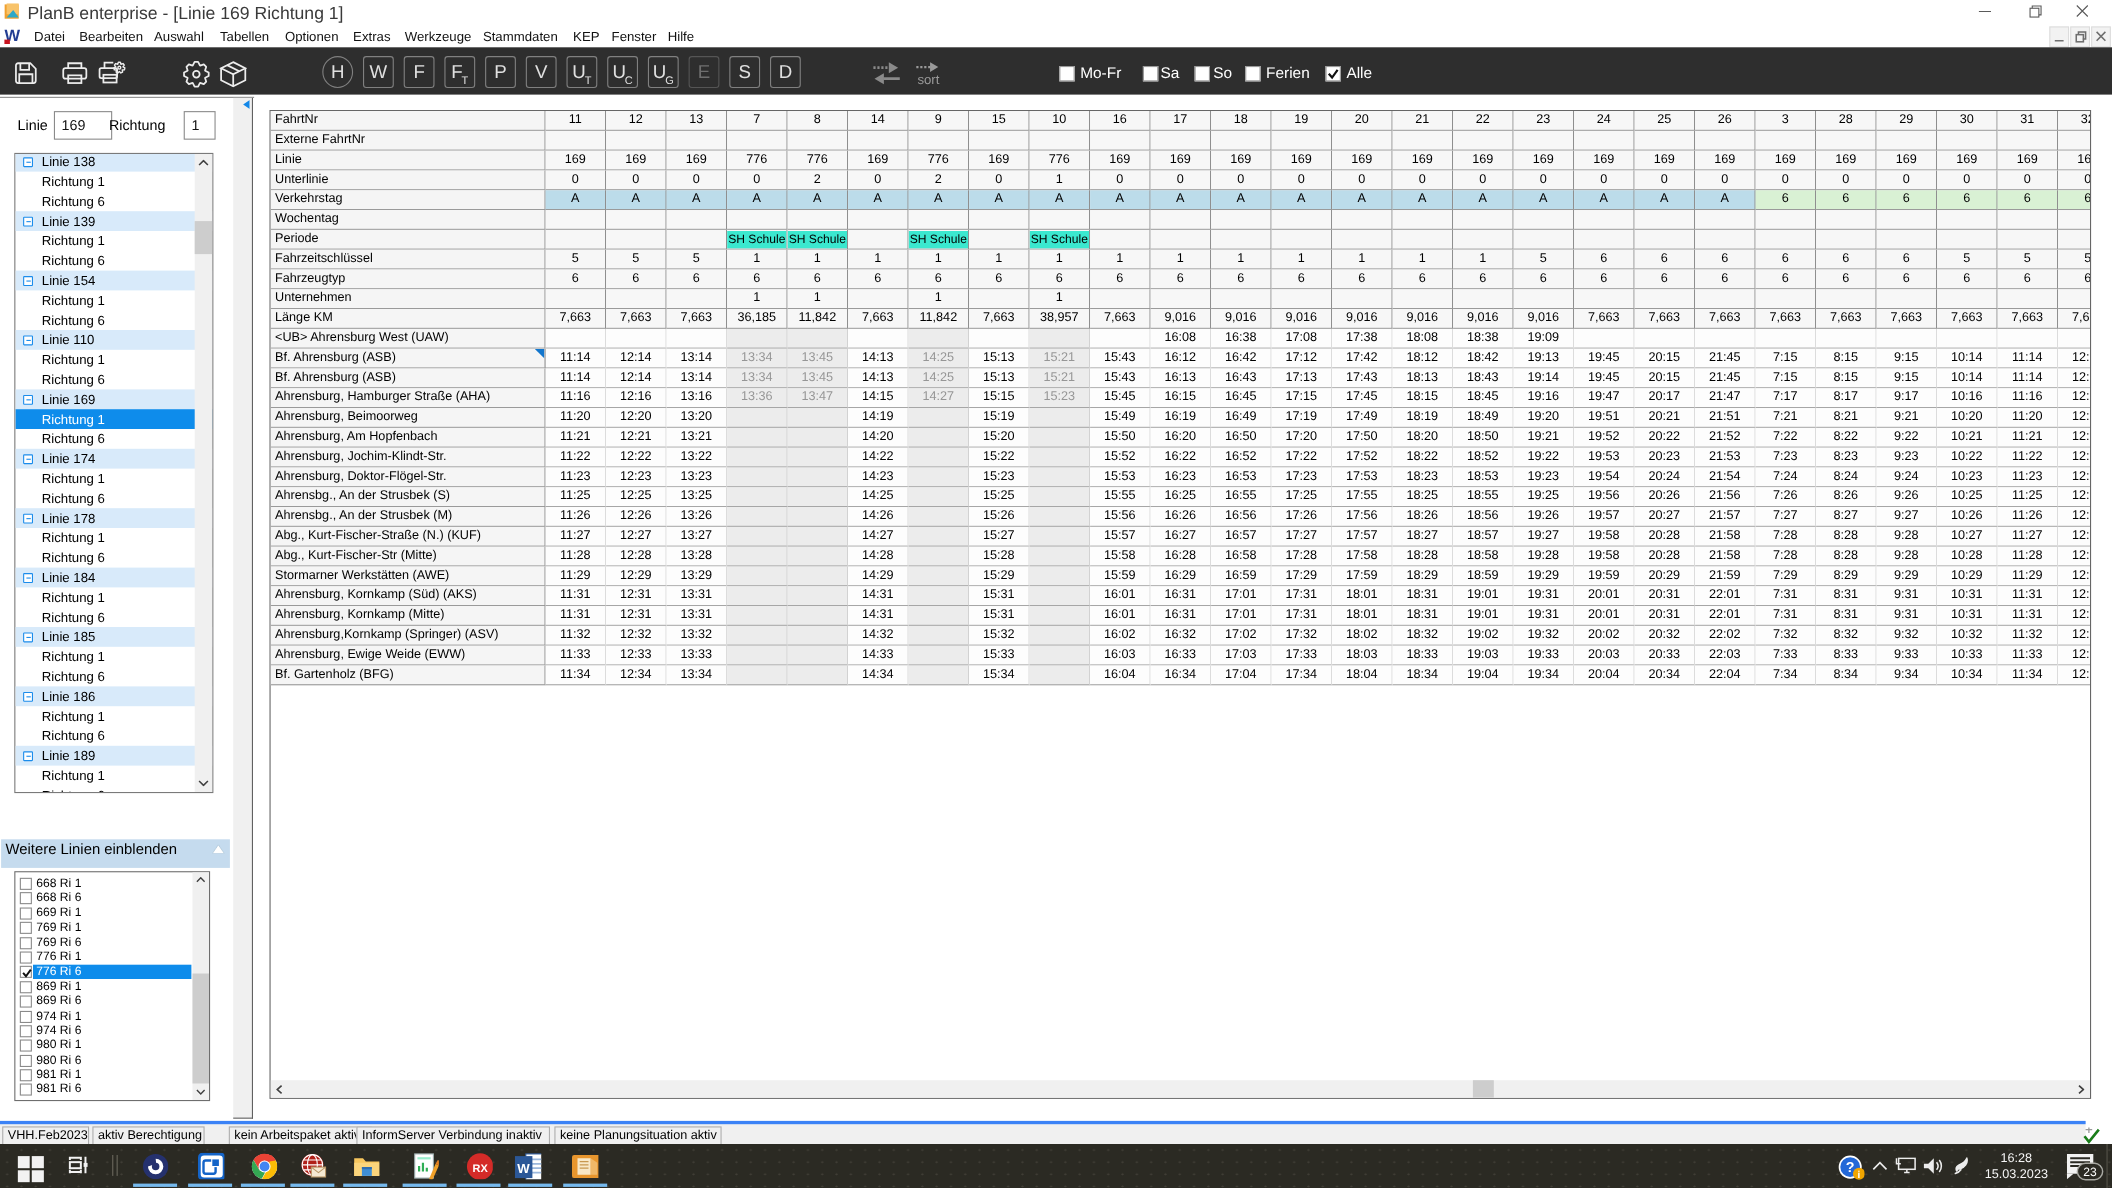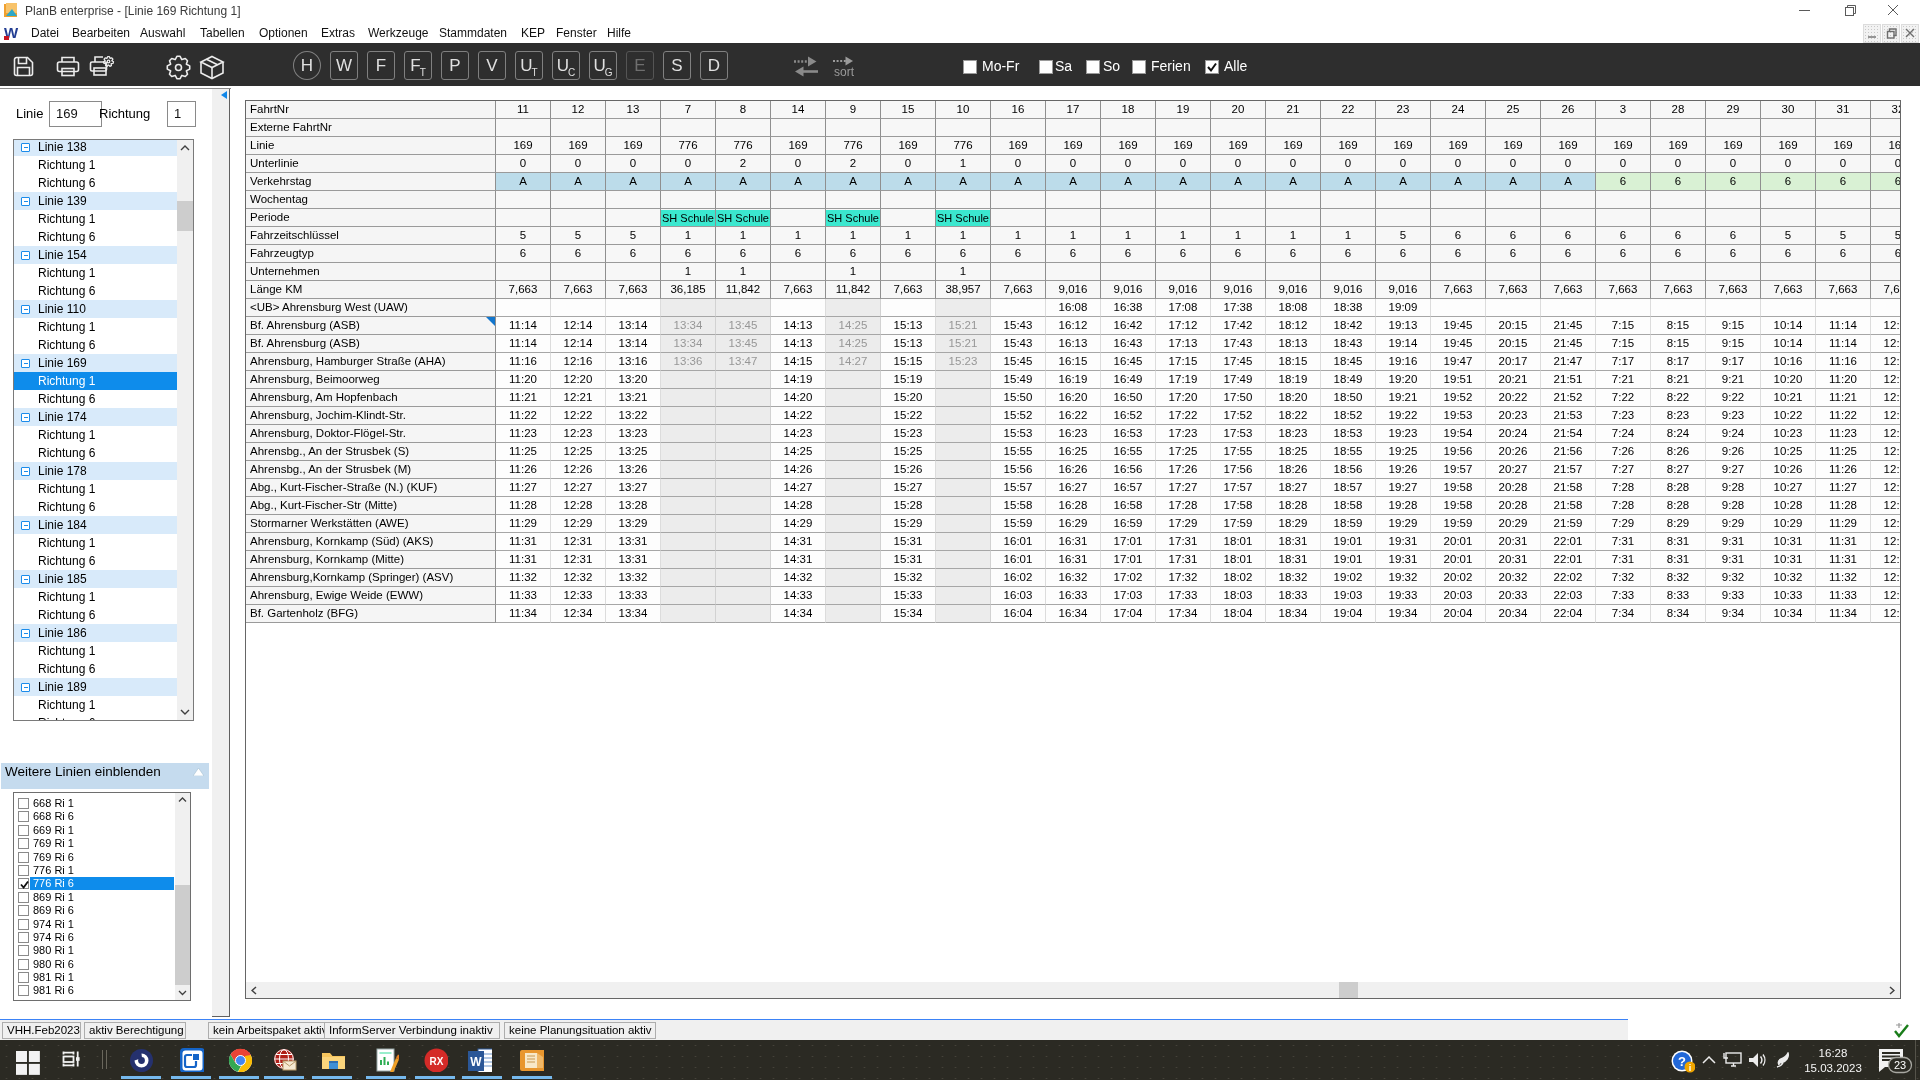--- a/index.html
+++ b/index.html
@@ -1,17 +1,17 @@
 <!DOCTYPE html>
 <html><head><meta charset="utf-8"><style>
 *{margin:0;padding:0;box-sizing:border-box}
 body{width:1920px;height:1080px;overflow:hidden;font-family:"Liberation Sans",sans-serif;background:#fff;position:relative}
 .abs{position:absolute}
 
-#title{left:0;top:0;width:1836px;height:22px;background:#fff;color:#3a3a3a;font-size:12px}
+#title{left:0;top:0;width:1836px;height:22px;background:#fff;color:#3a3a3a;font-size:16px}
 #menu{left:0;top:22px;width:1920px;height:21px;background:#fff;color:#111;font-size:12px}
 .mi{position:absolute;top:4px}
 #tools{left:0;top:43px;width:1920px;height:43px;background:#2e2e2e}
 .tbtn{position:absolute;top:51px;width:28px;height:29px;border:1px solid #808080;border-radius:3px;color:#e0e0e0;font-size:17px;text-align:center;line-height:27px}
 .tsub{font-size:10px;vertical-align:-5px;margin-left:-1px}
 .cb{position:absolute;width:14px;height:14px;background:#fff;top:60px;border:1px solid #9a9a9a}
 .cblab{position:absolute;top:58px;color:#fff;font-size:14px}
 
 .inp{position:absolute;border:1px solid #8a8a8a;background:#fff;font-size:13px;color:#121212;padding-left:6px;line-height:24px}
 #tree{left:13px;top:139px;width:181px;height:582px;border:1px solid #7a7a7a;background:#fff;overflow:hidden;font-size:12px;color:#000}
@@ -34,21 +34,21 @@
 .row{position:relative;white-space:nowrap;font-size:11.5px;height:18px}
 .c{display:inline-block;vertical-align:top;height:18px;line-height:17px;text-align:center;overflow:hidden}
 .lc{width:250px;text-align:left;padding-left:4px;background:#f5f5f5;border-right:1px solid #8f8f8f;border-bottom:1px solid #9a9a9a}
 .hc{width:55px;background:#f7f7f7;border-right:1px solid #8f8f8f;border-bottom:1px solid #9a9a9a}
 .dc{width:55px;background:#fdfdfd;border-right:1px solid #dcdcdc;border-bottom:1px solid #a6a6a6}
 .gc{background:#ececec;color:#969696;border-right:1px solid #d2d2d2}
 .vta{background:#bcdcea}
 .vtg{background:#d9f1d4}
 .sh{background:#3be8cf;font-size:11px}
 
-#status{left:0;top:1019px;width:1628px;height:21px;background:#f0f0f0;border-top:1px solid #3b82f6;font-size:11.5px;color:#000}
+#status{left:0;top:1019px;width:1896px;height:21px;background:#f0f0f0;border-top:3px solid #3b82f6;font-size:11.5px;color:#000}
 .seg{position:absolute;top:2px;height:17px;border:1px solid #adadad;padding:1px 4px 0 4px;background:#f0f0f0;white-space:nowrap}
 
 #task{left:0;top:1040px;width:1920px;height:40px;background:#2b2a23;background-image:radial-gradient(#45423a 0.8px,transparent 1.1px);background-size:13px 11px}
 .tic{position:absolute;top:1048px;width:24px;height:24px}
 .tbar{position:absolute;top:1076px;height:3px;background:#76b9ed}
 </style></head><body>
 <div class="abs" id="title">
 <svg class="abs" style="left:4px;top:3px" width="15" height="15">
       <rect x="0" y="1" width="13" height="13" fill="#f0a02e"></rect>
       <rect x="2" y="0" width="11" height="10" fill="#f8c36a"></rect>

